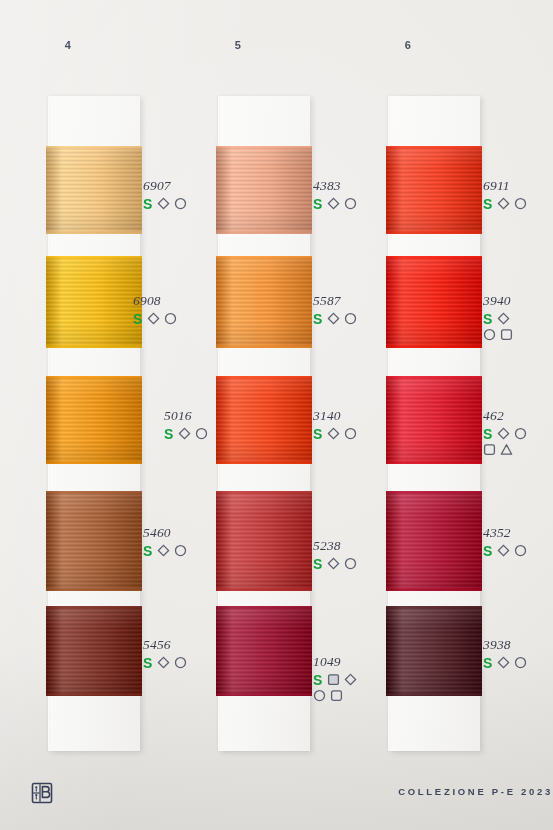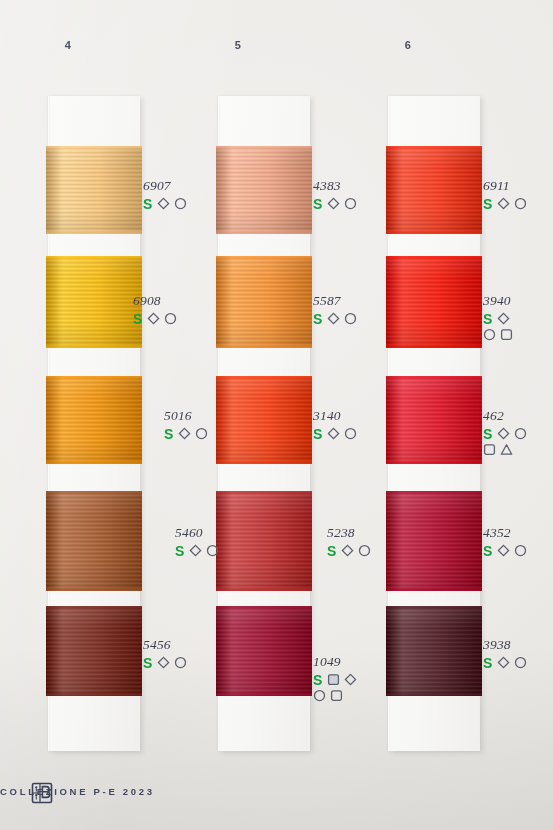--- a/index.html
+++ b/index.html
@@ -139,21 +139,21 @@
     color: #14a03c;
     margin-right: 1px;
   }
   .glyph { display: block; }
 
   
   .footer-text {
     position: absolute;
     left: 0; right: 0;
     top: 786px;
-    text-align: left;
+    text-align: right;
     font-family: "Liberation Sans", sans-serif;
     font-size: 9.5px;
     font-weight: 700;
     letter-spacing: 2.7px;
     color: #41465c;
   }
   .logo {
     position: absolute;
     left: 30px;
     top: 781px;
@@ -325,21 +325,21 @@
             <path d="M6.5 1.4 L11.6 6.5 L6.5 11.6 L1.4 6.5 Z" fill="none" stroke="#5d6170" stroke-width="1.3"></path>
           </svg>
         </span>
         <span>
           <svg class="glyph" width="13" height="13" viewBox="0 0 13 13">
             <circle cx="6.5" cy="6.6" r="5.0" fill="none" stroke="#5d6170" stroke-width="1.3"></circle>
           </svg>
         </span>
       </div>
     </div>
-    <div class="label" style="left: 143px; top: 525px; padding-left: 32px;">
+    <div class="label" style="left: 143px; top: 525px;">
       <div class="code">5460</div>
       <div class="sym-row">
         <span class="sym-s">S</span>
         <span>
           <svg class="glyph" width="13" height="13" viewBox="0 0 13 13">
             <path d="M6.5 1.4 L11.6 6.5 L6.5 11.6 L1.4 6.5 Z" fill="none" stroke="#5d6170" stroke-width="1.3"></path>
           </svg>
         </span>
         <span>
           <svg class="glyph" width="13" height="13" viewBox="0 0 13 13">
@@ -405,21 +405,21 @@
             <path d="M6.5 1.4 L11.6 6.5 L6.5 11.6 L1.4 6.5 Z" fill="none" stroke="#5d6170" stroke-width="1.3"></path>
           </svg>
         </span>
         <span>
           <svg class="glyph" width="13" height="13" viewBox="0 0 13 13">
             <circle cx="6.5" cy="6.6" r="5.0" fill="none" stroke="#5d6170" stroke-width="1.3"></circle>
           </svg>
         </span>
       </div>
     </div>
-    <div class="label" style="left: 313px; top: 525px; margin-left: 14px;">
+    <div class="label" style="left: 313px; top: 538px;">
       <div class="code">5238</div>
       <div class="sym-row">
         <span class="sym-s">S</span>
         <span>
           <svg class="glyph" width="13" height="13" viewBox="0 0 13 13">
             <path d="M6.5 1.4 L11.6 6.5 L6.5 11.6 L1.4 6.5 Z" fill="none" stroke="#5d6170" stroke-width="1.3"></path>
           </svg>
         </span>
         <span>
           <svg class="glyph" width="13" height="13" viewBox="0 0 13 13">

